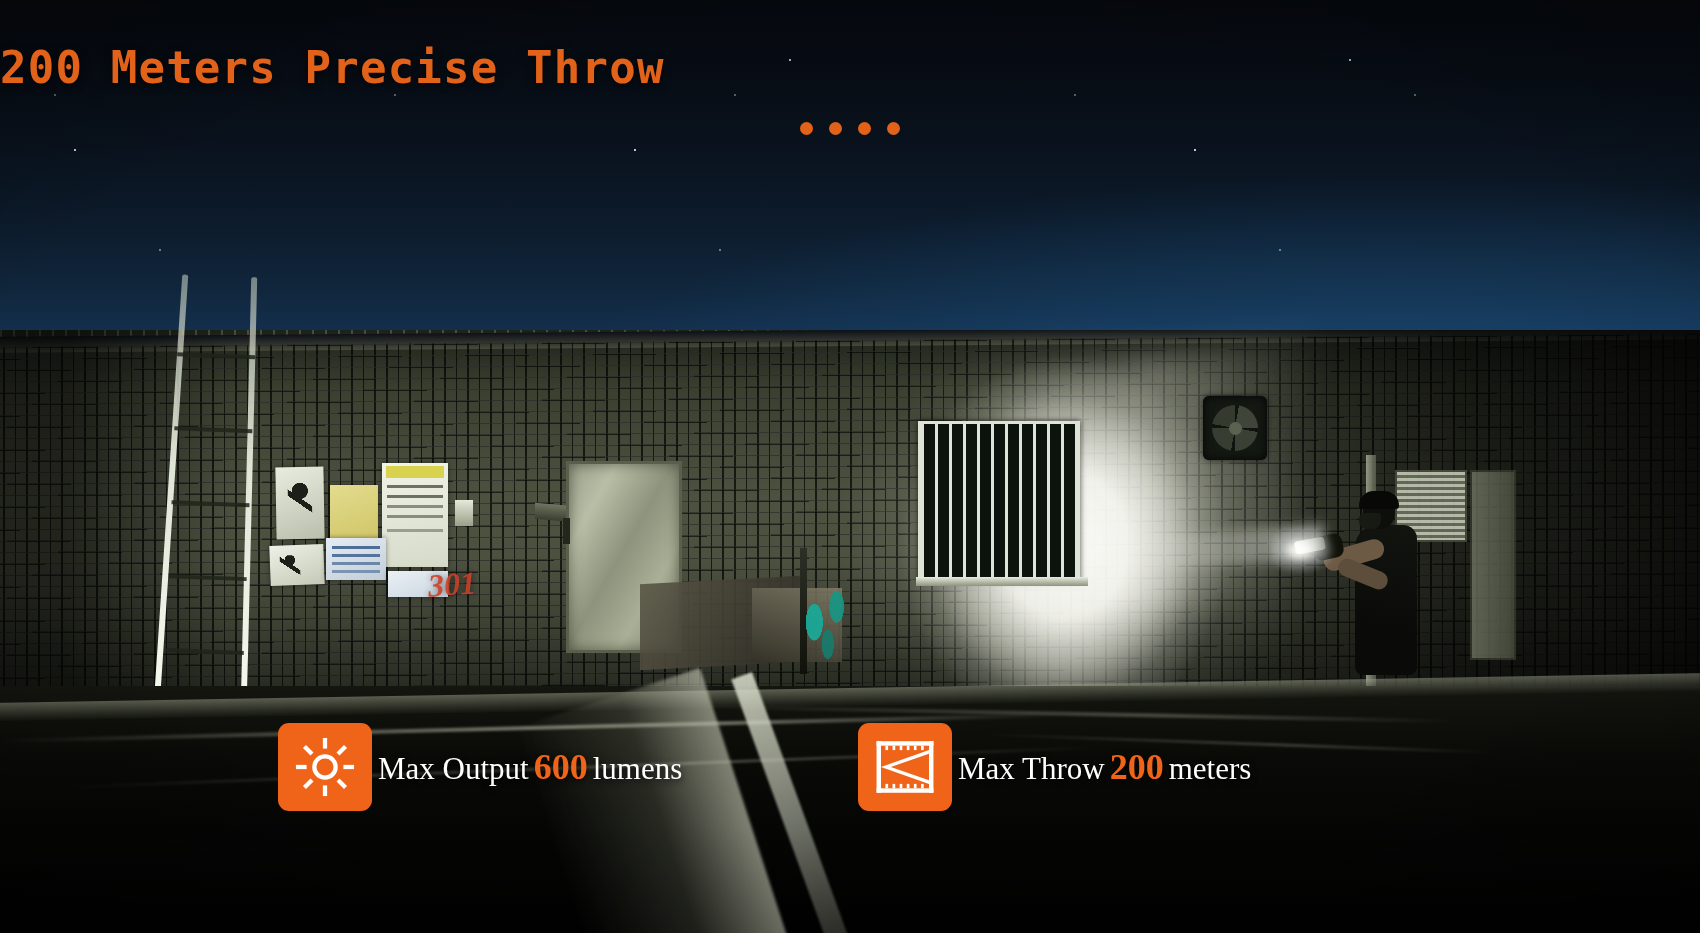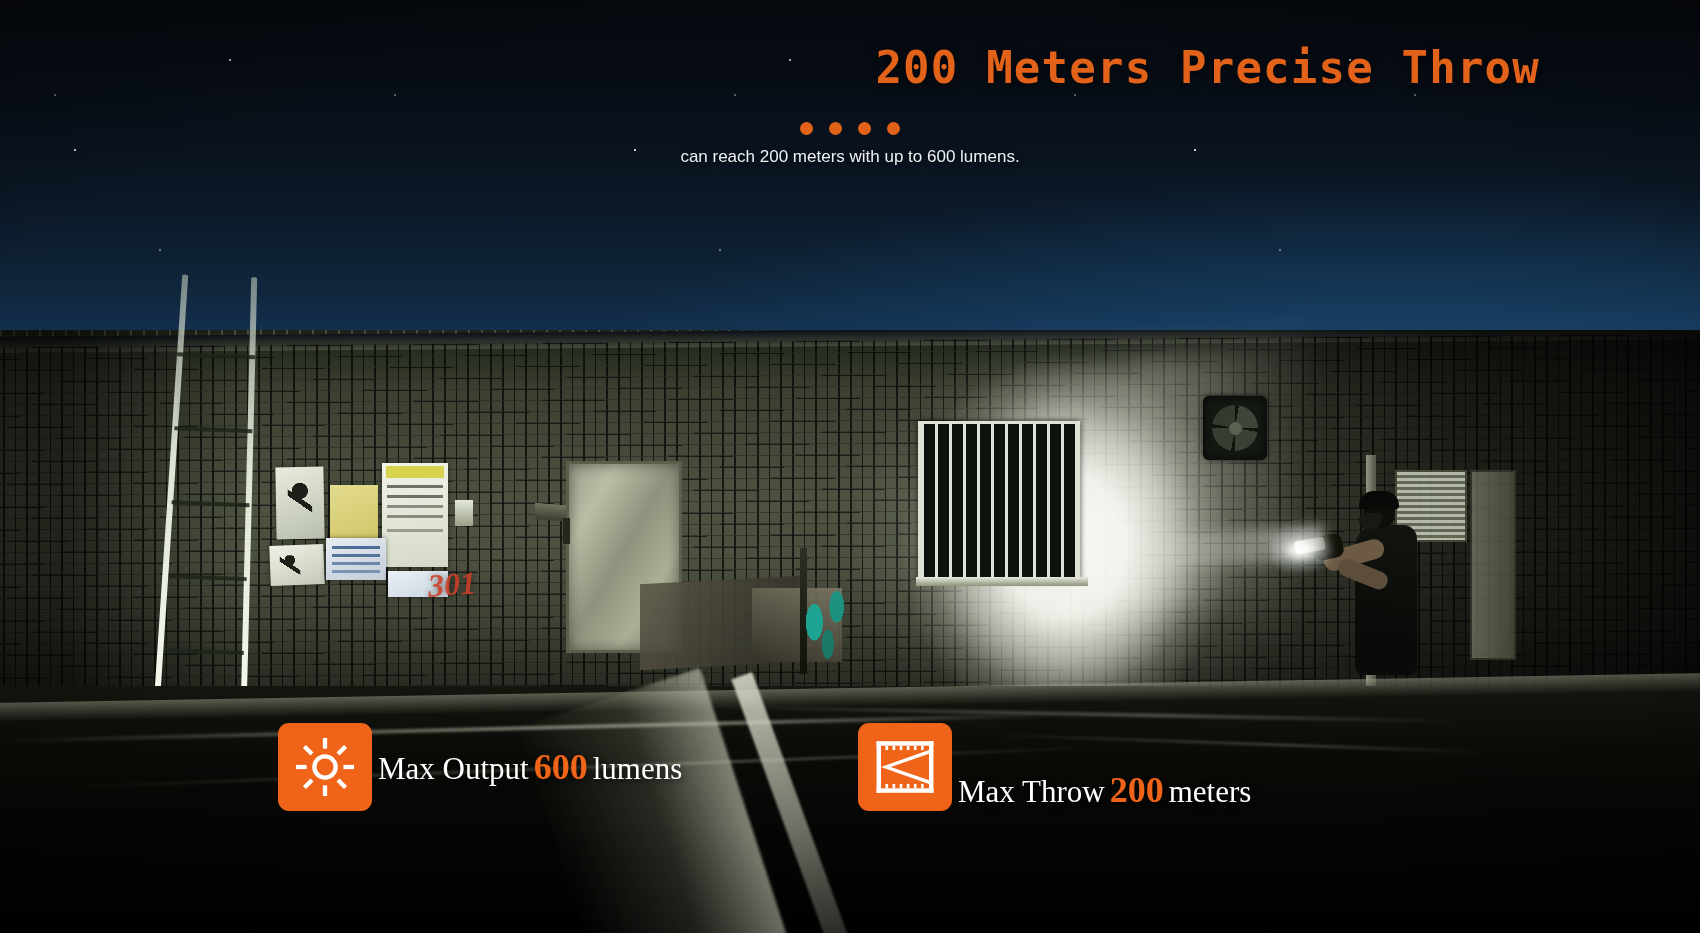--- a/index.html
+++ b/index.html
@@ -375,21 +375,21 @@
   .vignette{
     position:absolute; left:0; top:0; width:1700px; height:933px;
     background:
       radial-gradient(115% 95% at 50% 46%, rgba(0,0,0,0) 45%, rgba(0,0,0,.42) 78%, rgba(0,0,0,.78) 100%);
     pointer-events:none;
   }
 
   
   .headline{
     position:absolute; left:0; top:42px; width:1540px;
-    text-align:right;
+    text-align:left;
     color:#e2621a;
     font-size:44px;
     font-weight:700;
     letter-spacing:1.2px;
     font-family:"DejaVu Sans Mono", monospace;
     text-shadow:0 2px 8px rgba(0,0,0,.6);
     white-space:nowrap;
   }
   .dots{
     position:absolute; left:0; top:122px; width:1700px;
@@ -417,21 +417,21 @@
     margin-left:6px;
     color:#fff; font-size:31px; white-space:nowrap;
     font-family:Liberation Serif, serif;
     text-shadow:0 2px 7px rgba(0,0,0,.85);
   }
   .spec-num{
     color:#ef6419; font-weight:700; font-size:36px;
     padding:0 5px;
   }
   .spec-output{ left:278px; top:723px; }
-  .spec-throw{ left:858px; top:723px;align-items:flex-end; }
+  .spec-throw{ left:858px; top:723px; }
 </style>
 </head>
 <body>
 
 <div class="stage">
 
   <div class="sky">
     <div class="stars"></div>
     <div class="stars2"></div>
     <div class="stars3"></div>
@@ -513,21 +513,20 @@
   <div class="headline">200 Meters Precise Throw</div>
 
   <div class="dots">
     <span class="dot"></span>
     <span class="dot"></span>
     <span class="dot"></span>
     <span class="dot"></span>
   </div>
 
   <div class="subtitle">
-    <div>can reach 200 meters with up to 600 lumens.</div>
   </div>
 
   <div class="spec spec-output">
     <div class="spec-icon">
       <svg width="62" height="62" viewBox="0 0 64 64" aria-hidden="true">
         <circle cx="32" cy="32" r="11" fill="none" stroke="#fff" stroke-width="4.4"></circle>
         <g stroke="#fff" stroke-width="4.4" stroke-linecap="butt">
           <line x1="32" y1="2" x2="32" y2="13"></line>
           <line x1="32" y1="51" x2="32" y2="62"></line>
           <line x1="2" y1="32" x2="13" y2="32"></line>

